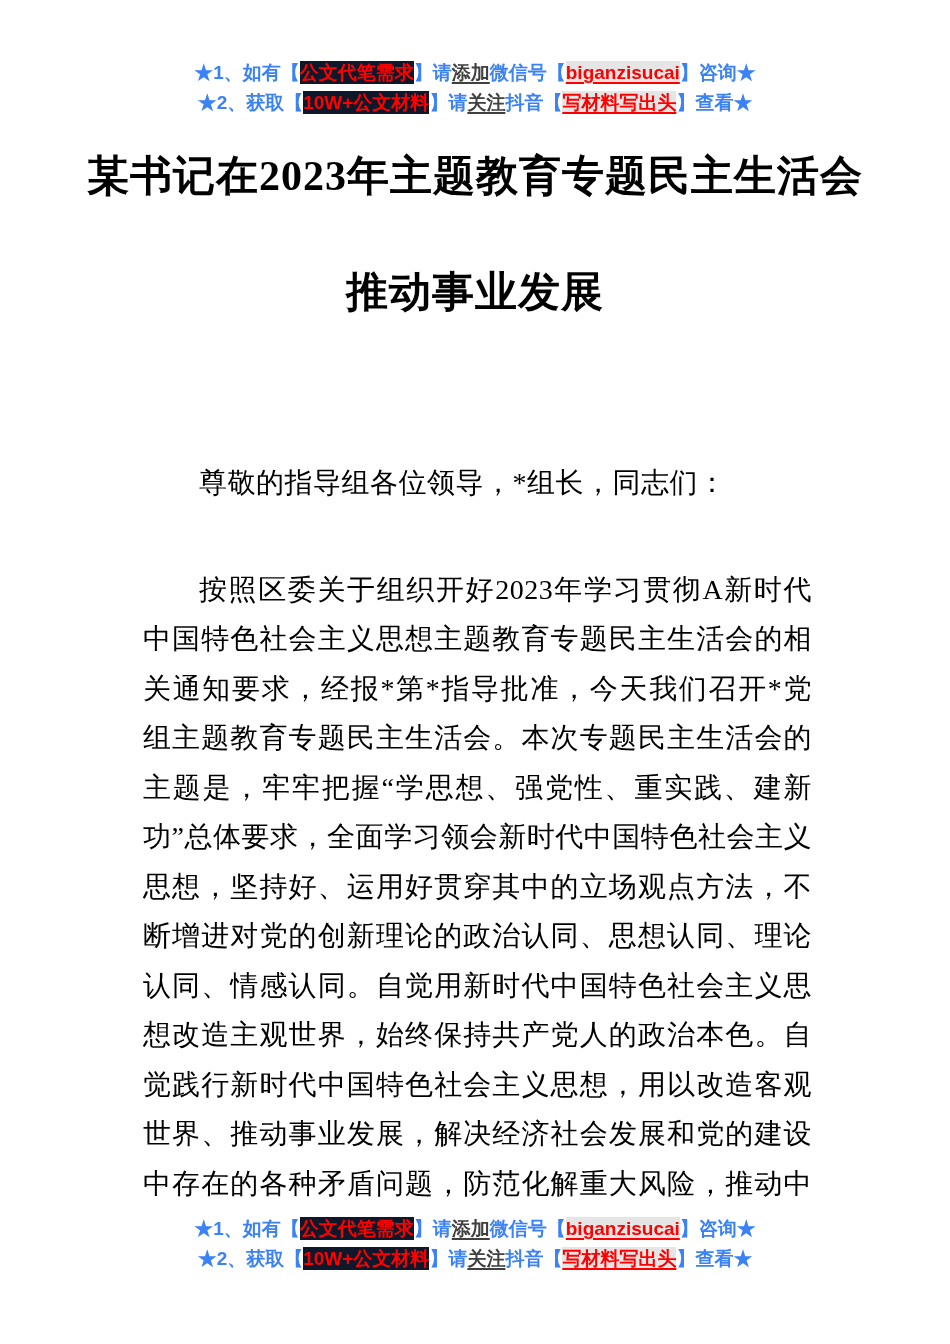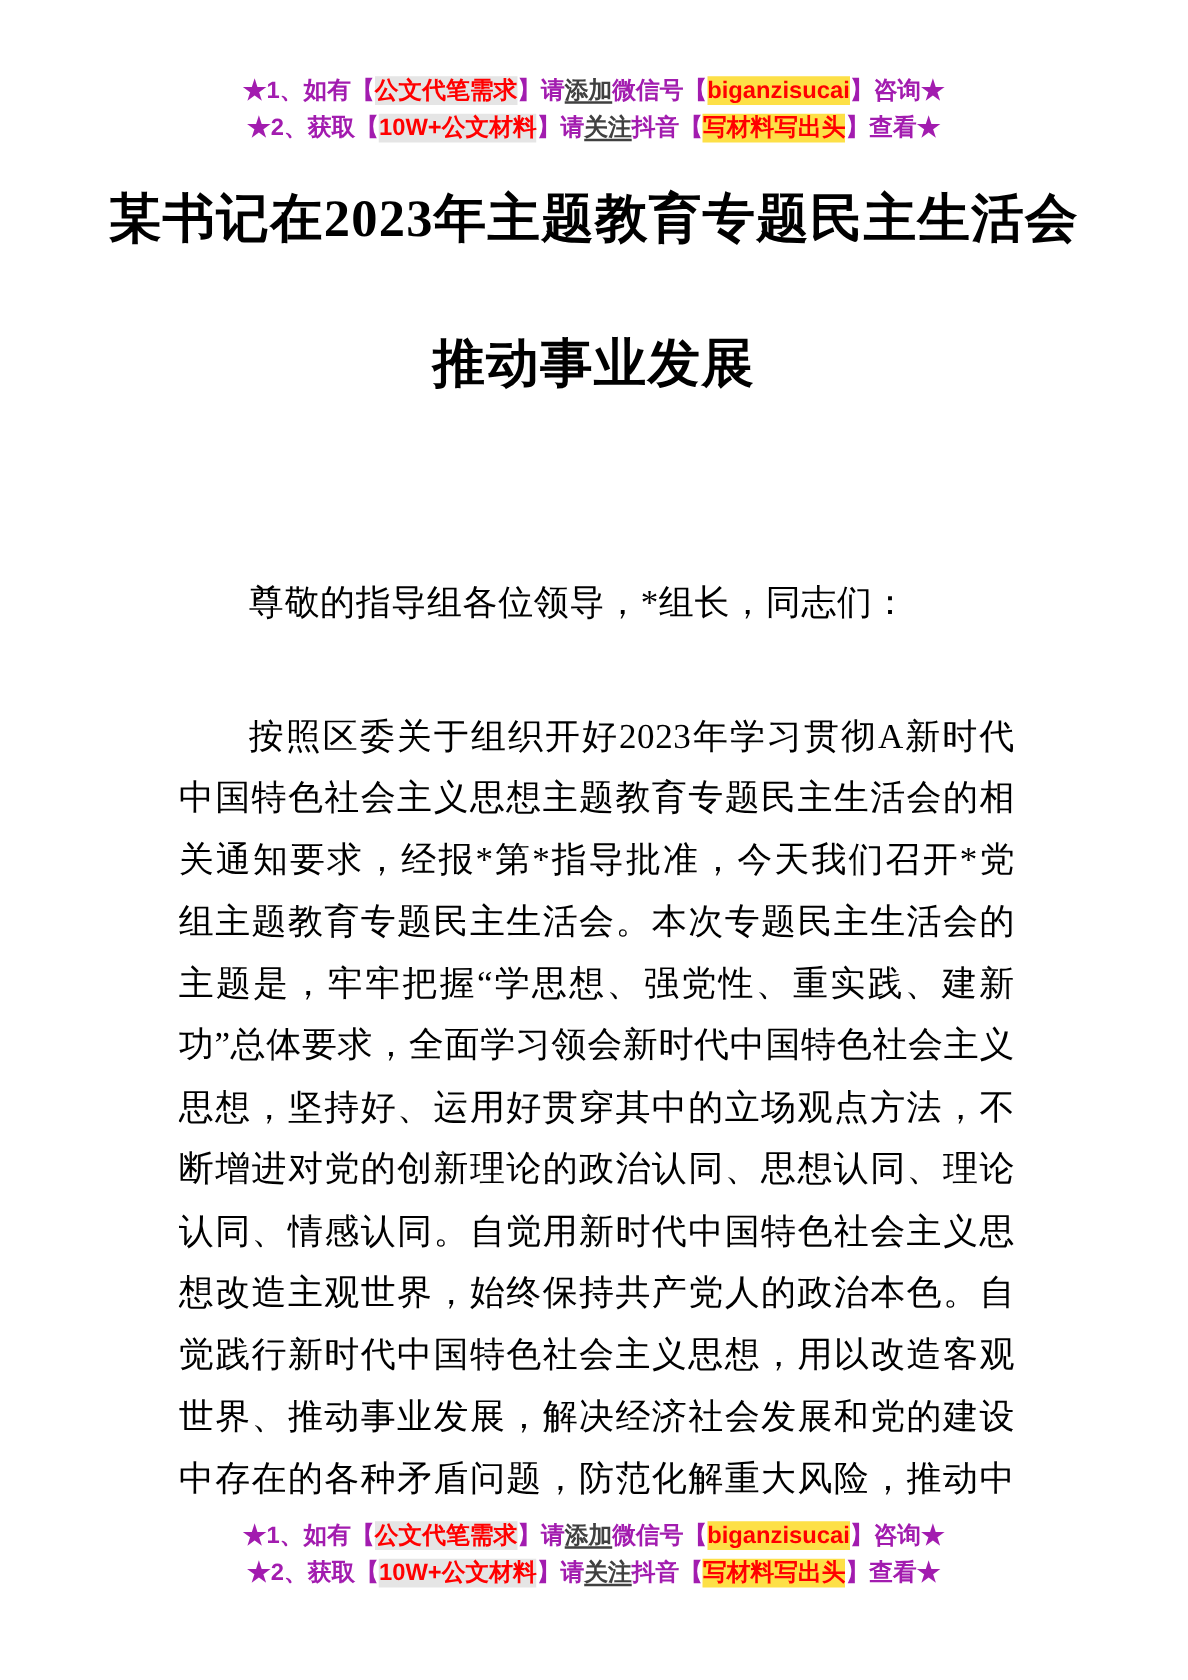--- a/index.html
+++ b/index.html
@@ -22,36 +22,37 @@
     line-height: 30px;
     color: #000000;
     white-space: nowrap;
   }
   .promo-top { padding-top: 58px; }
   .promo-bottom {
     position: absolute;
     left: 0; right: 0;
     bottom: 70px;
   }
-  .seg-plain { color: #a21caf; }
+  .seg-plain { color: #3b82f6; }
   .seg-u {
     color: #404040;
     text-decoration: underline;
     text-decoration-thickness: 2px;
     text-underline-offset: 3px;
   }
   .seg-hl {
     color: #ff0000;
-    background: #e5e5e5;
+    background: #0f172a;
     padding: 1px 0;
   }
   .seg-hlu {
     color: #ff0000;
-    background: #fde047;
+    background: #e5e5e5;
     padding: 1px 0;
+    text-decoration: underline;
     text-decoration-thickness: 2px;
     text-underline-offset: 3px;
   }
   
   .doc-title {
     margin: 0;
     text-align: center;
     font-size: 42px;
     font-weight: 900;
     line-height: 116px;

